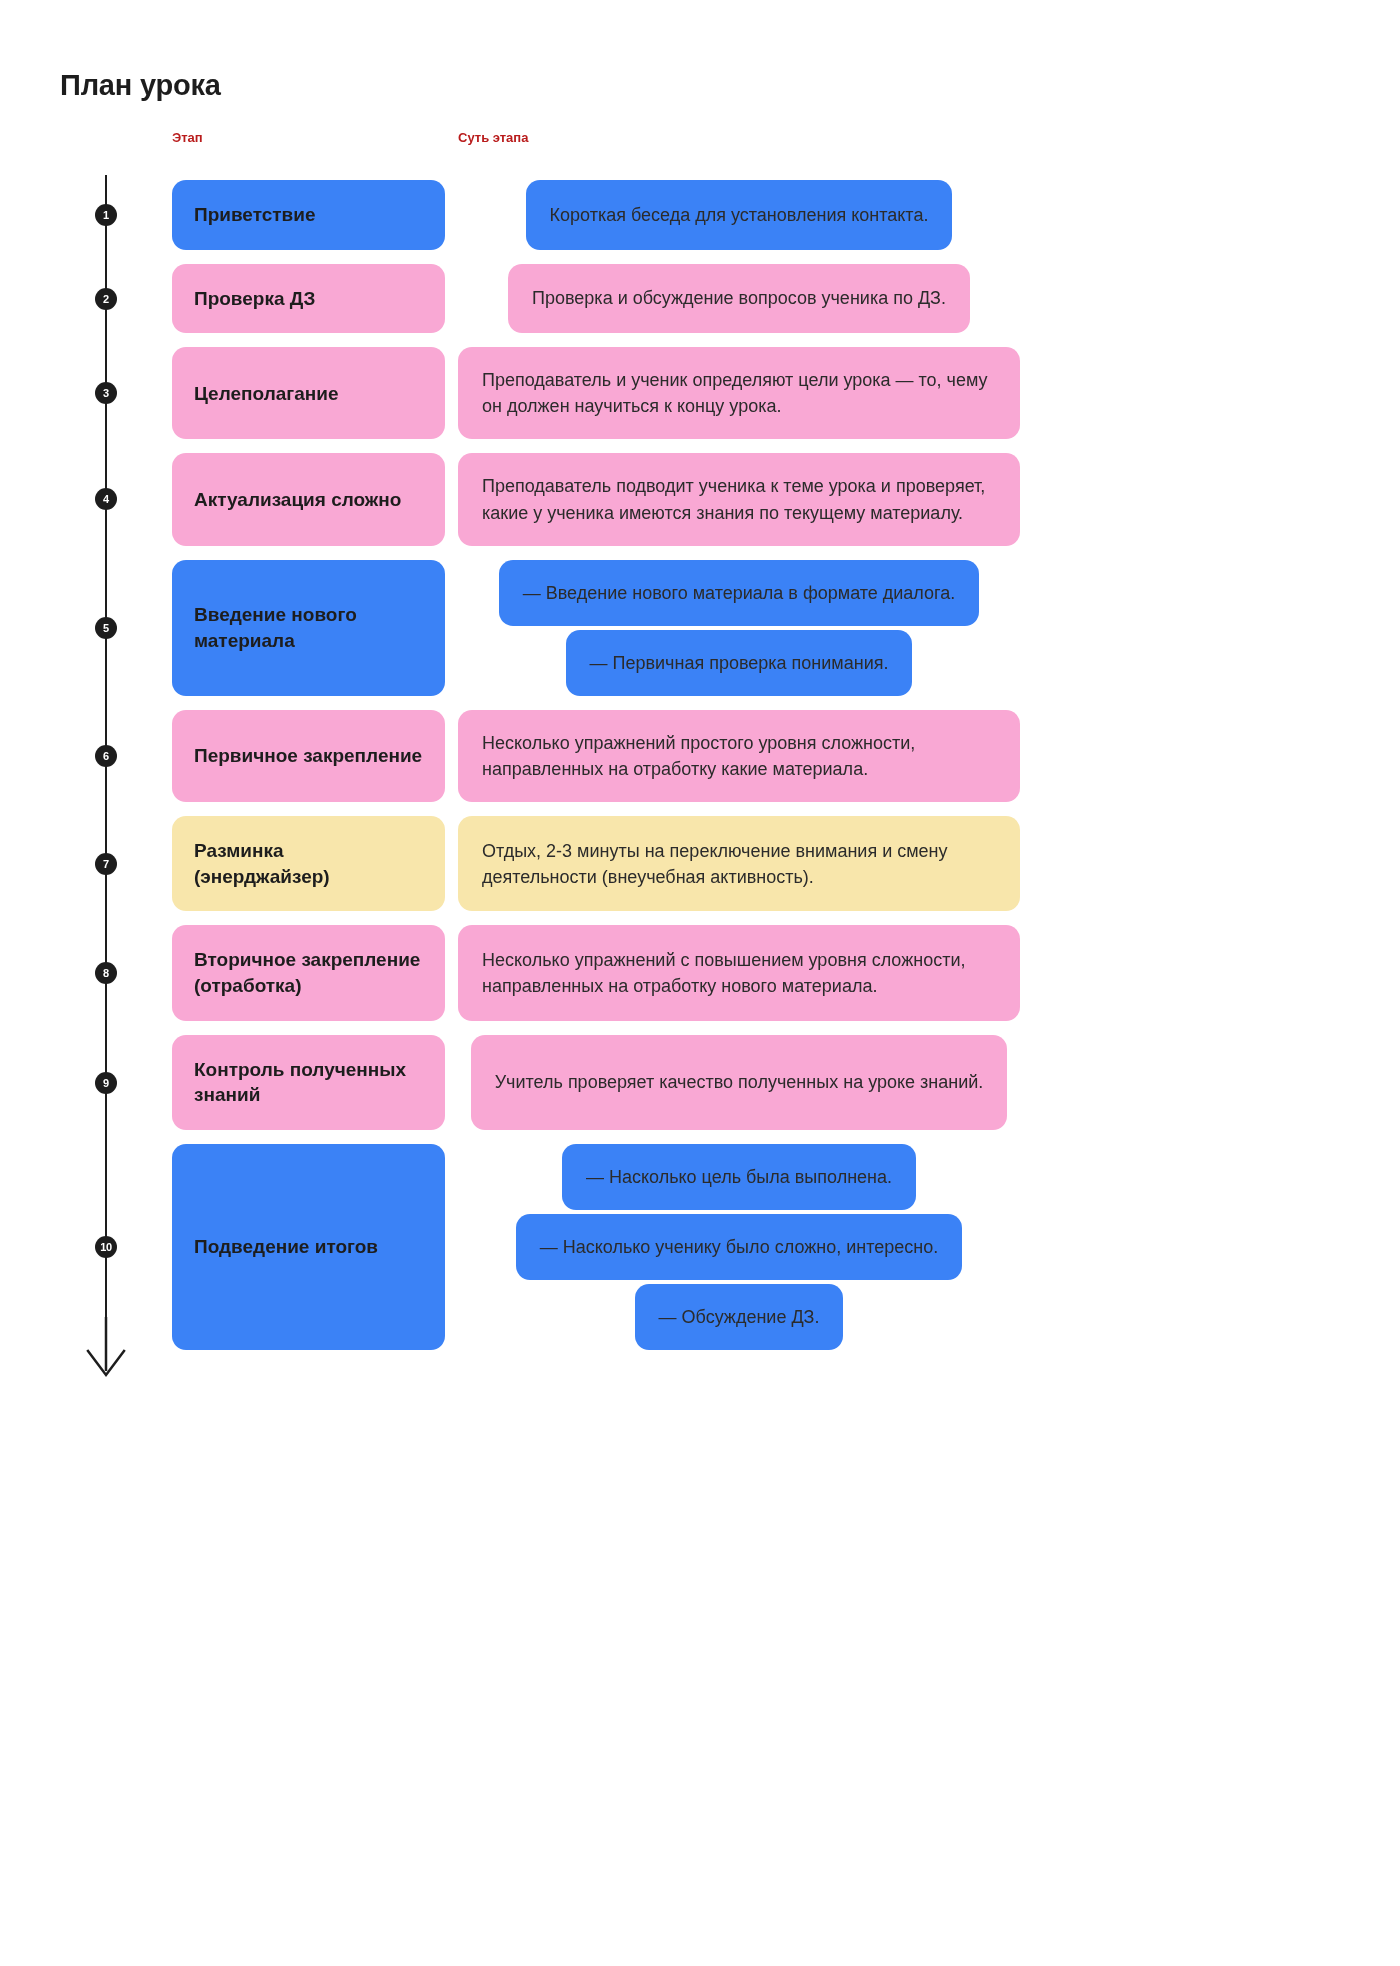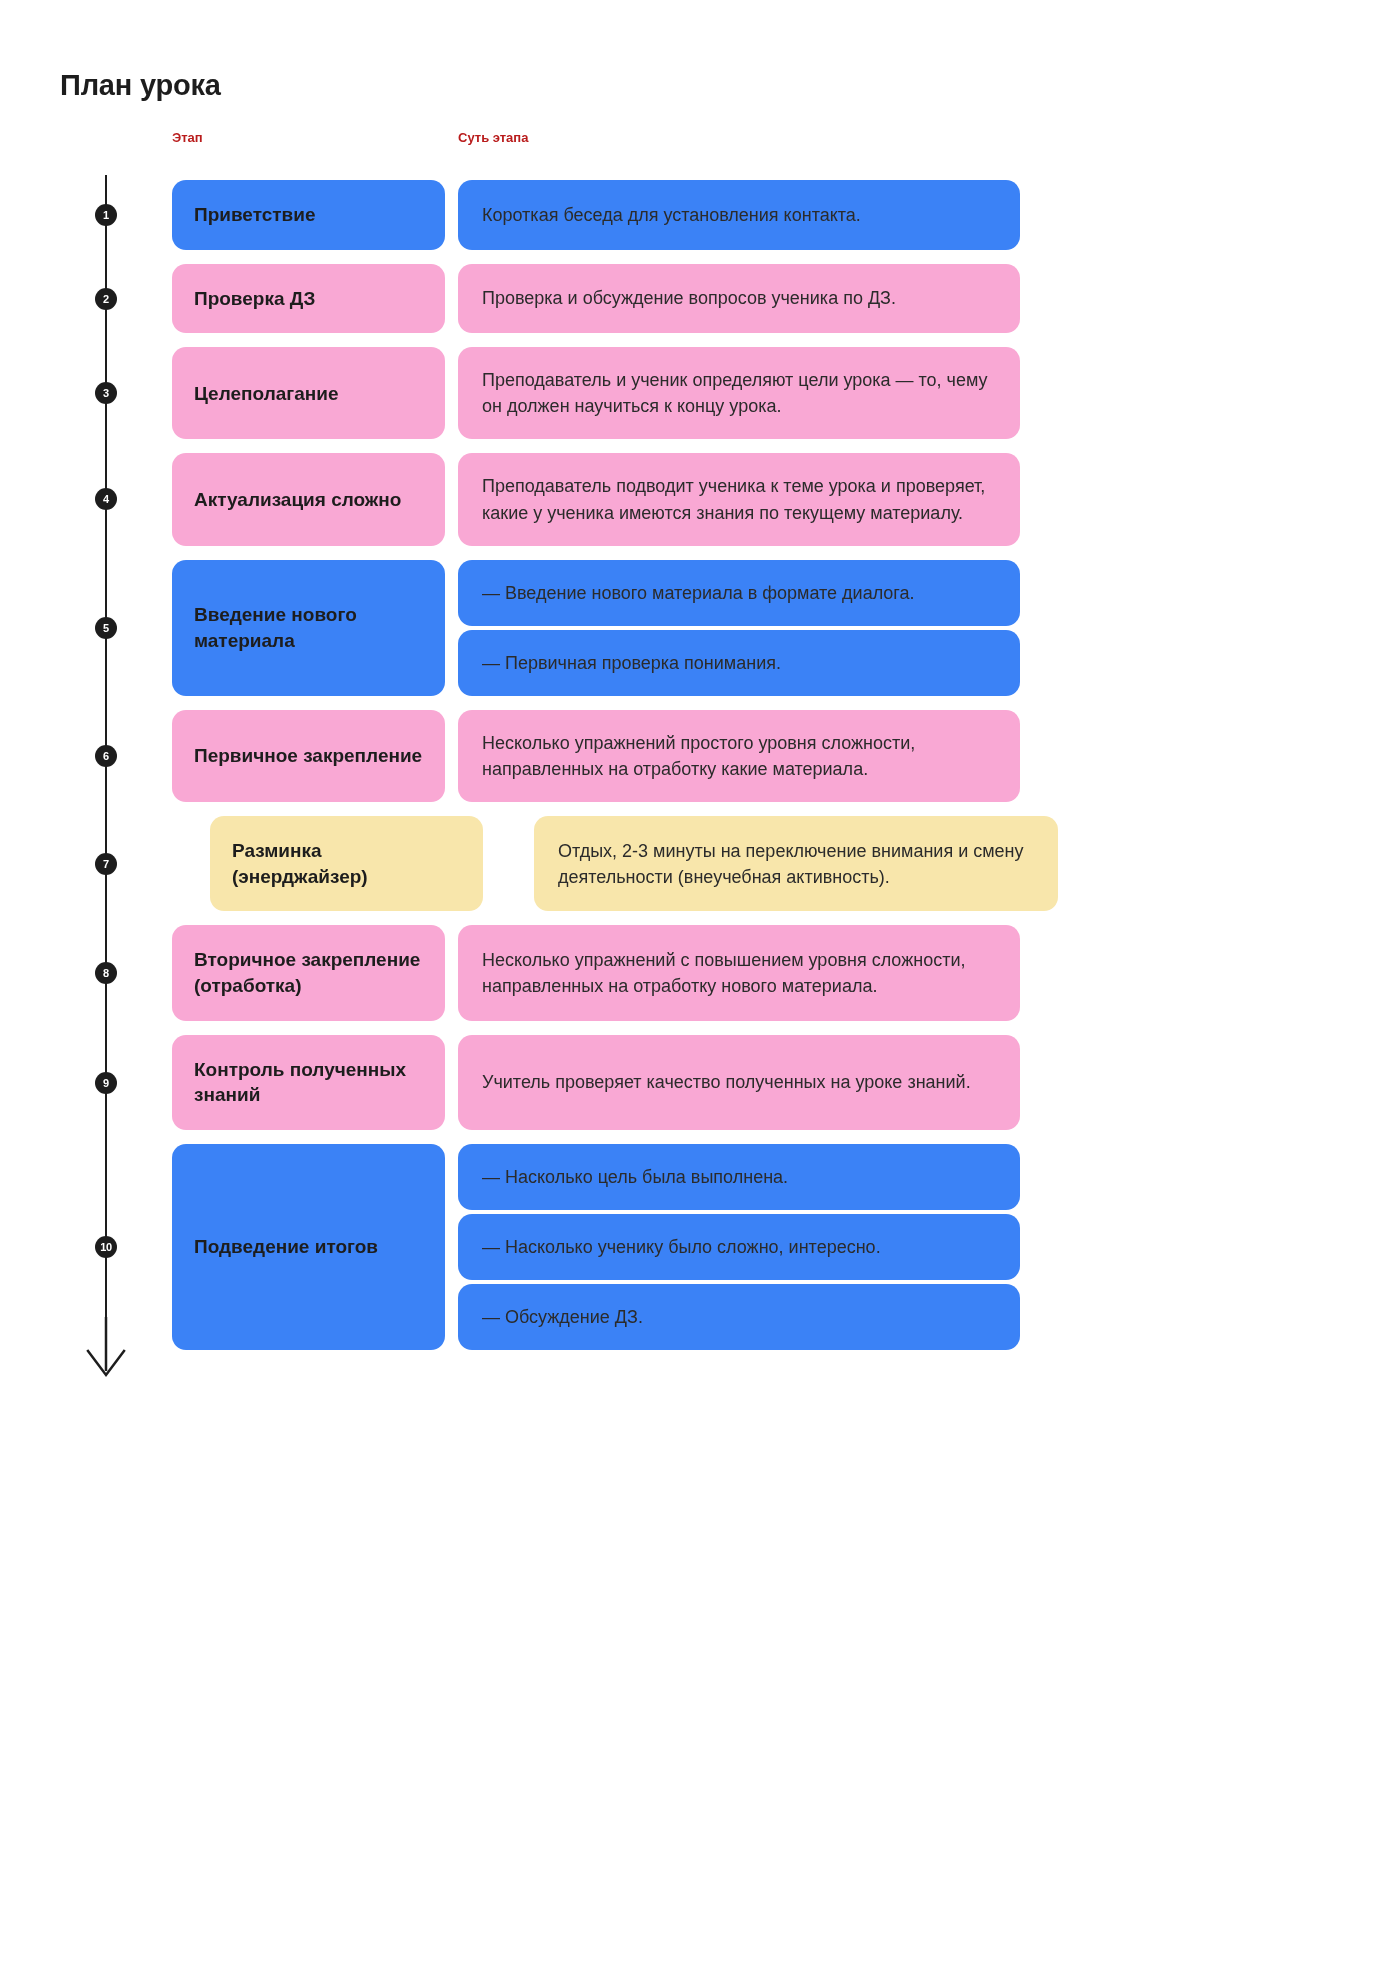--- a/index.html
+++ b/index.html
@@ -54,36 +54,36 @@
     border-radius:14px;
     padding:22px 22px;
     display:flex; align-items:center;
     font-size:19px; font-weight:700; line-height:1.35;
     box-sizing:border-box;
     color:#1d1d1d;
   }
   .essence-col{
     margin-left:13px;
     flex:0 0 562px; width:562px;
-    display:flex; flex-direction:column; gap:4px;
+    display:flex; flex-direction:column; gap:4px;align-items:center;
   }
   .essence-pill{
     border-radius:14px;
     padding:20px 24px;
     font-size:18px; line-height:1.45;
     box-sizing:border-box;
     display:flex; align-items:center;
     color:#2b2b2b;
     flex:1 1 auto;
   }
 
   
   .t-green{background:#3b82f6;}
   .t-grey{background:#f9a8d4;}
-  .t-yellow{background:#f8e6ab;margin-left:38px;}
+  .t-yellow{background:#f8e6ab;}
 
   
   .marker{
     position:absolute; left:95px;
     width:22px; height:22px; border-radius:50%;
     background:#1d1d1d; color:#ffffff;
     font-size:11px; font-weight:700;
     display:flex; align-items:center; justify-content:center;
     transform:translateY(-50%);
     z-index:3; letter-spacing:-.3px;

